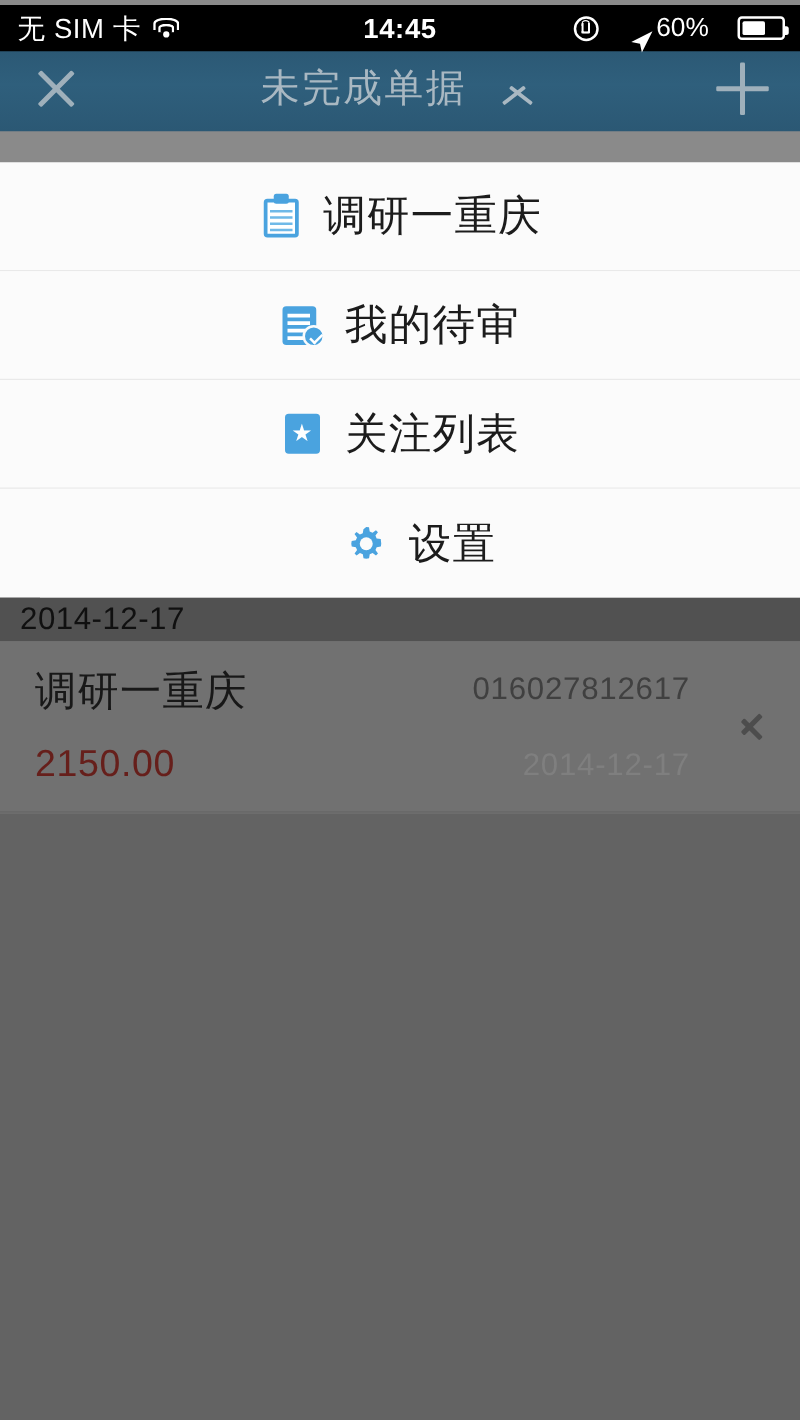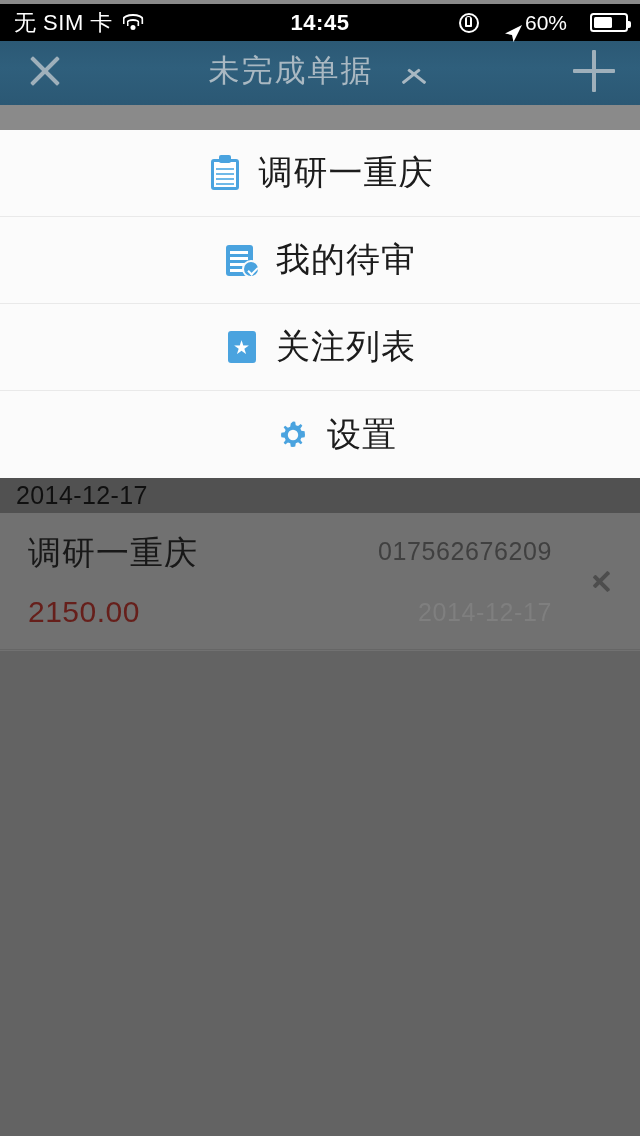--- a/index.html
+++ b/index.html
@@ -243,21 +243,21 @@
       </span>
     </div>
   </div>
 
   <div class="content">
     <div class="date-header">
       <span>2014-12-17</span>
     </div>
     <div class="doc-row">
       <span class="title">调研一重庆</span>
-      <span class="docno">017562676209</span>
+      <span class="docno">016027812617</span>
       <span class="amount">2150.00</span>
       <span class="date">2014-12-17</span>
       <span class="chev">
           <i class="a"></i>
           <i class="b"></i>
         </span>
     </div>
     <div class="list-rest"></div>
   </div>
 

